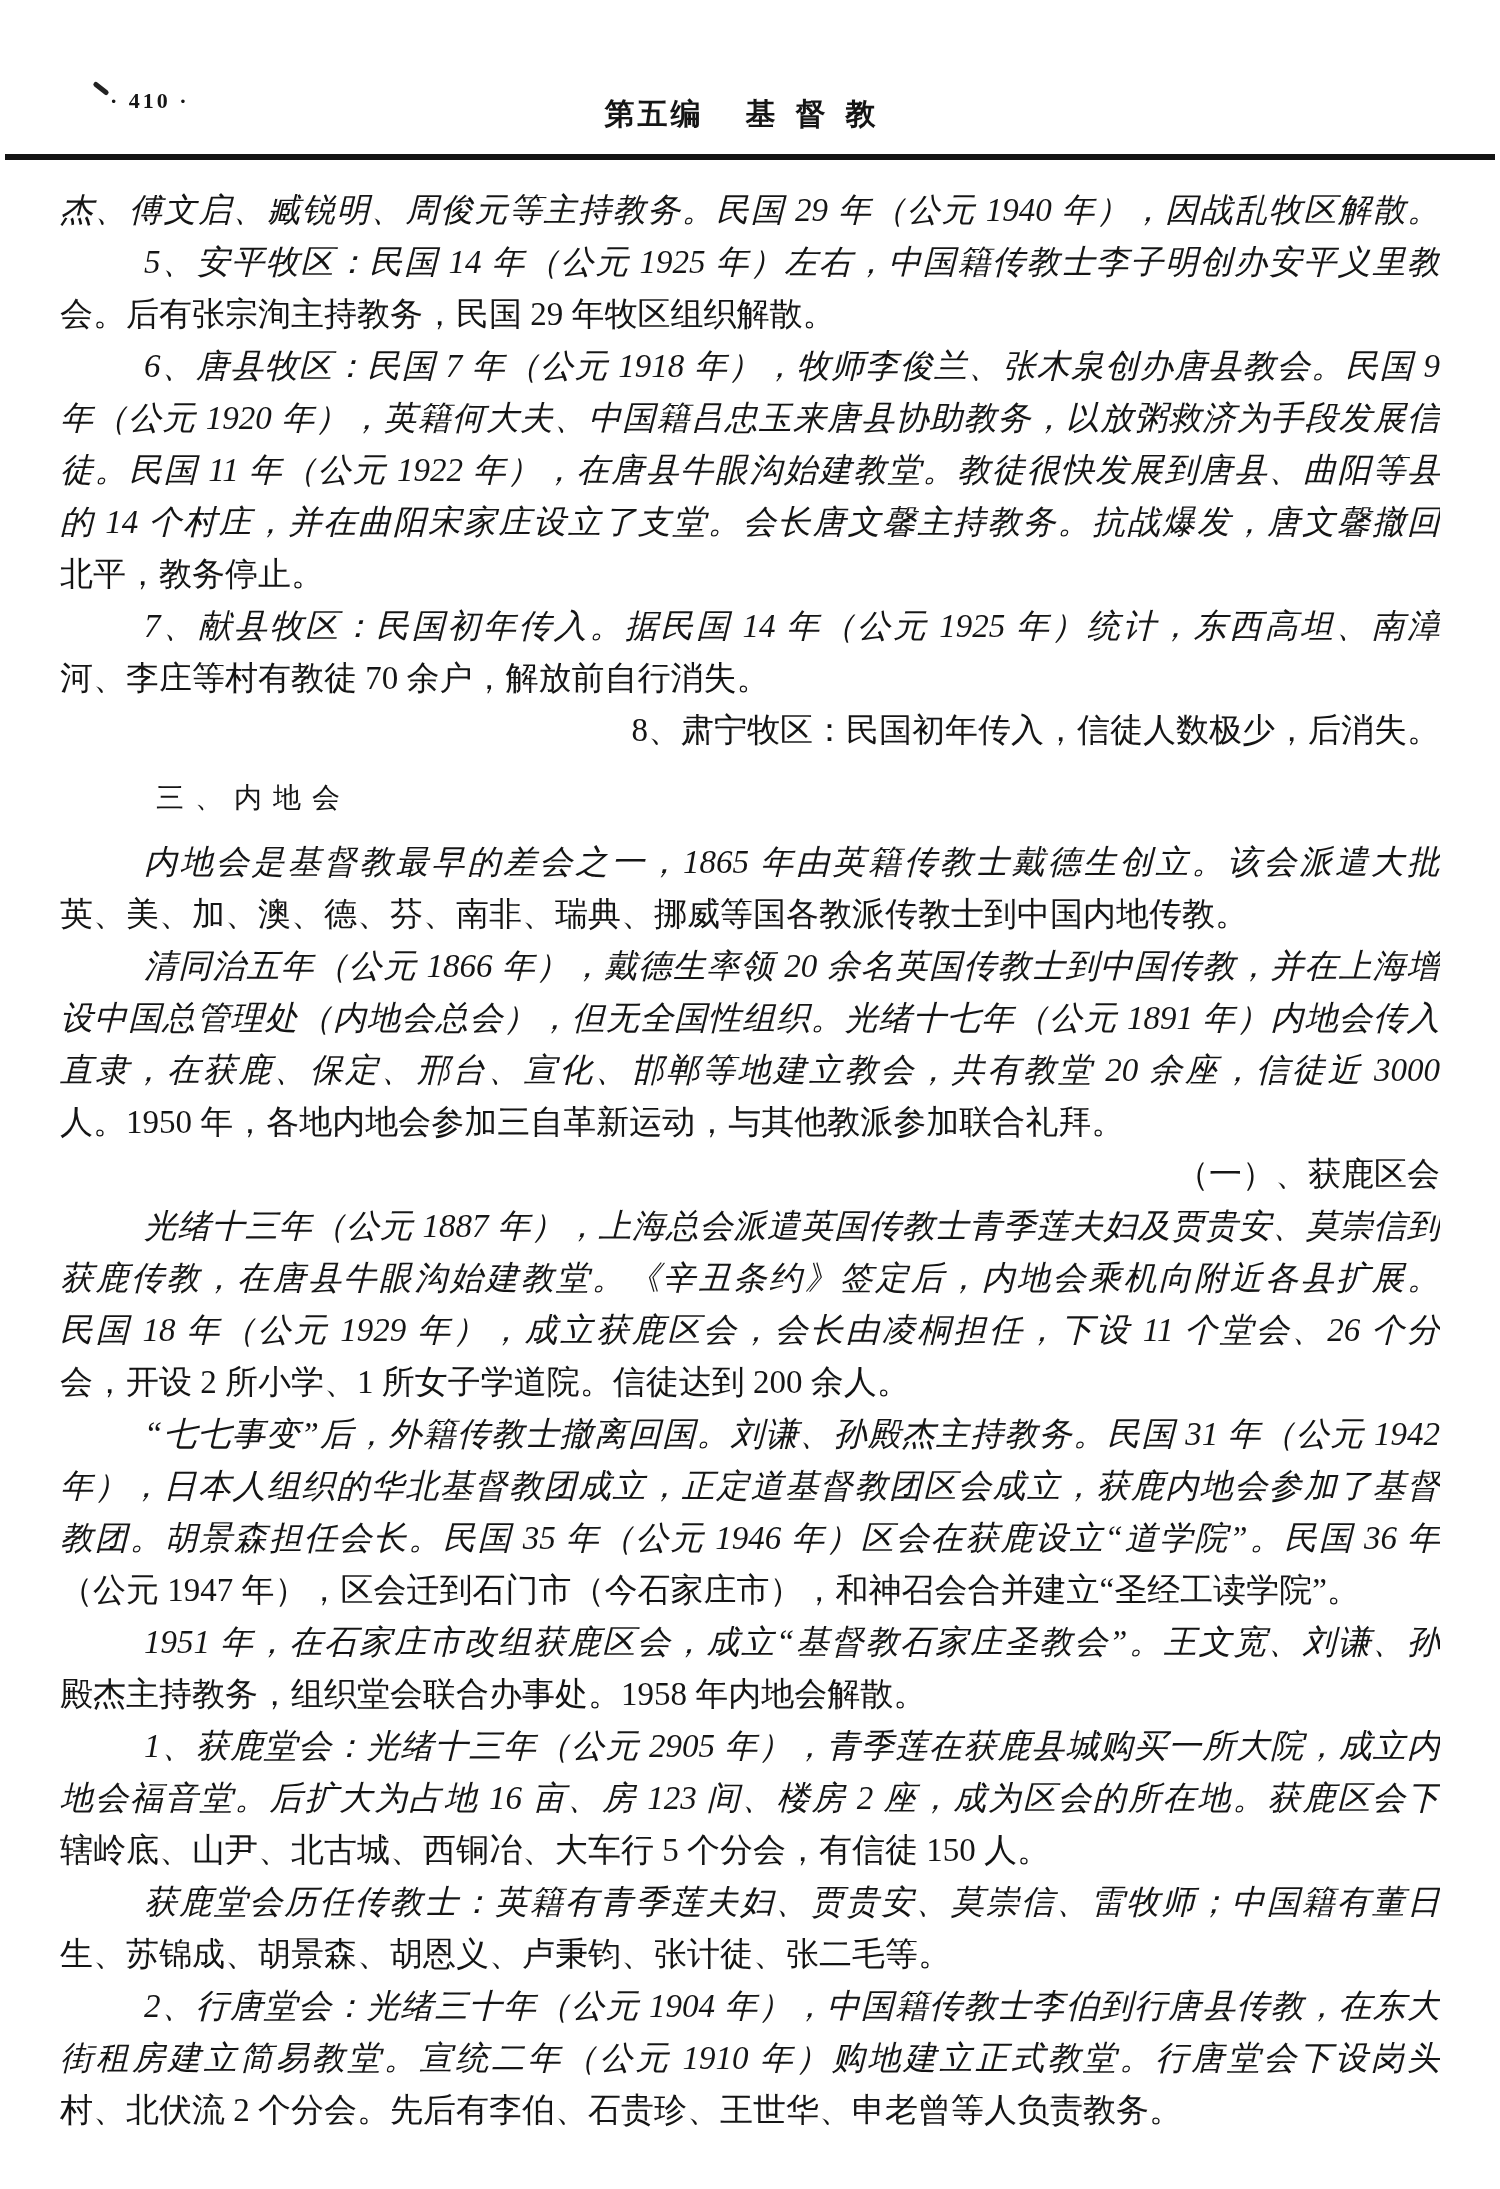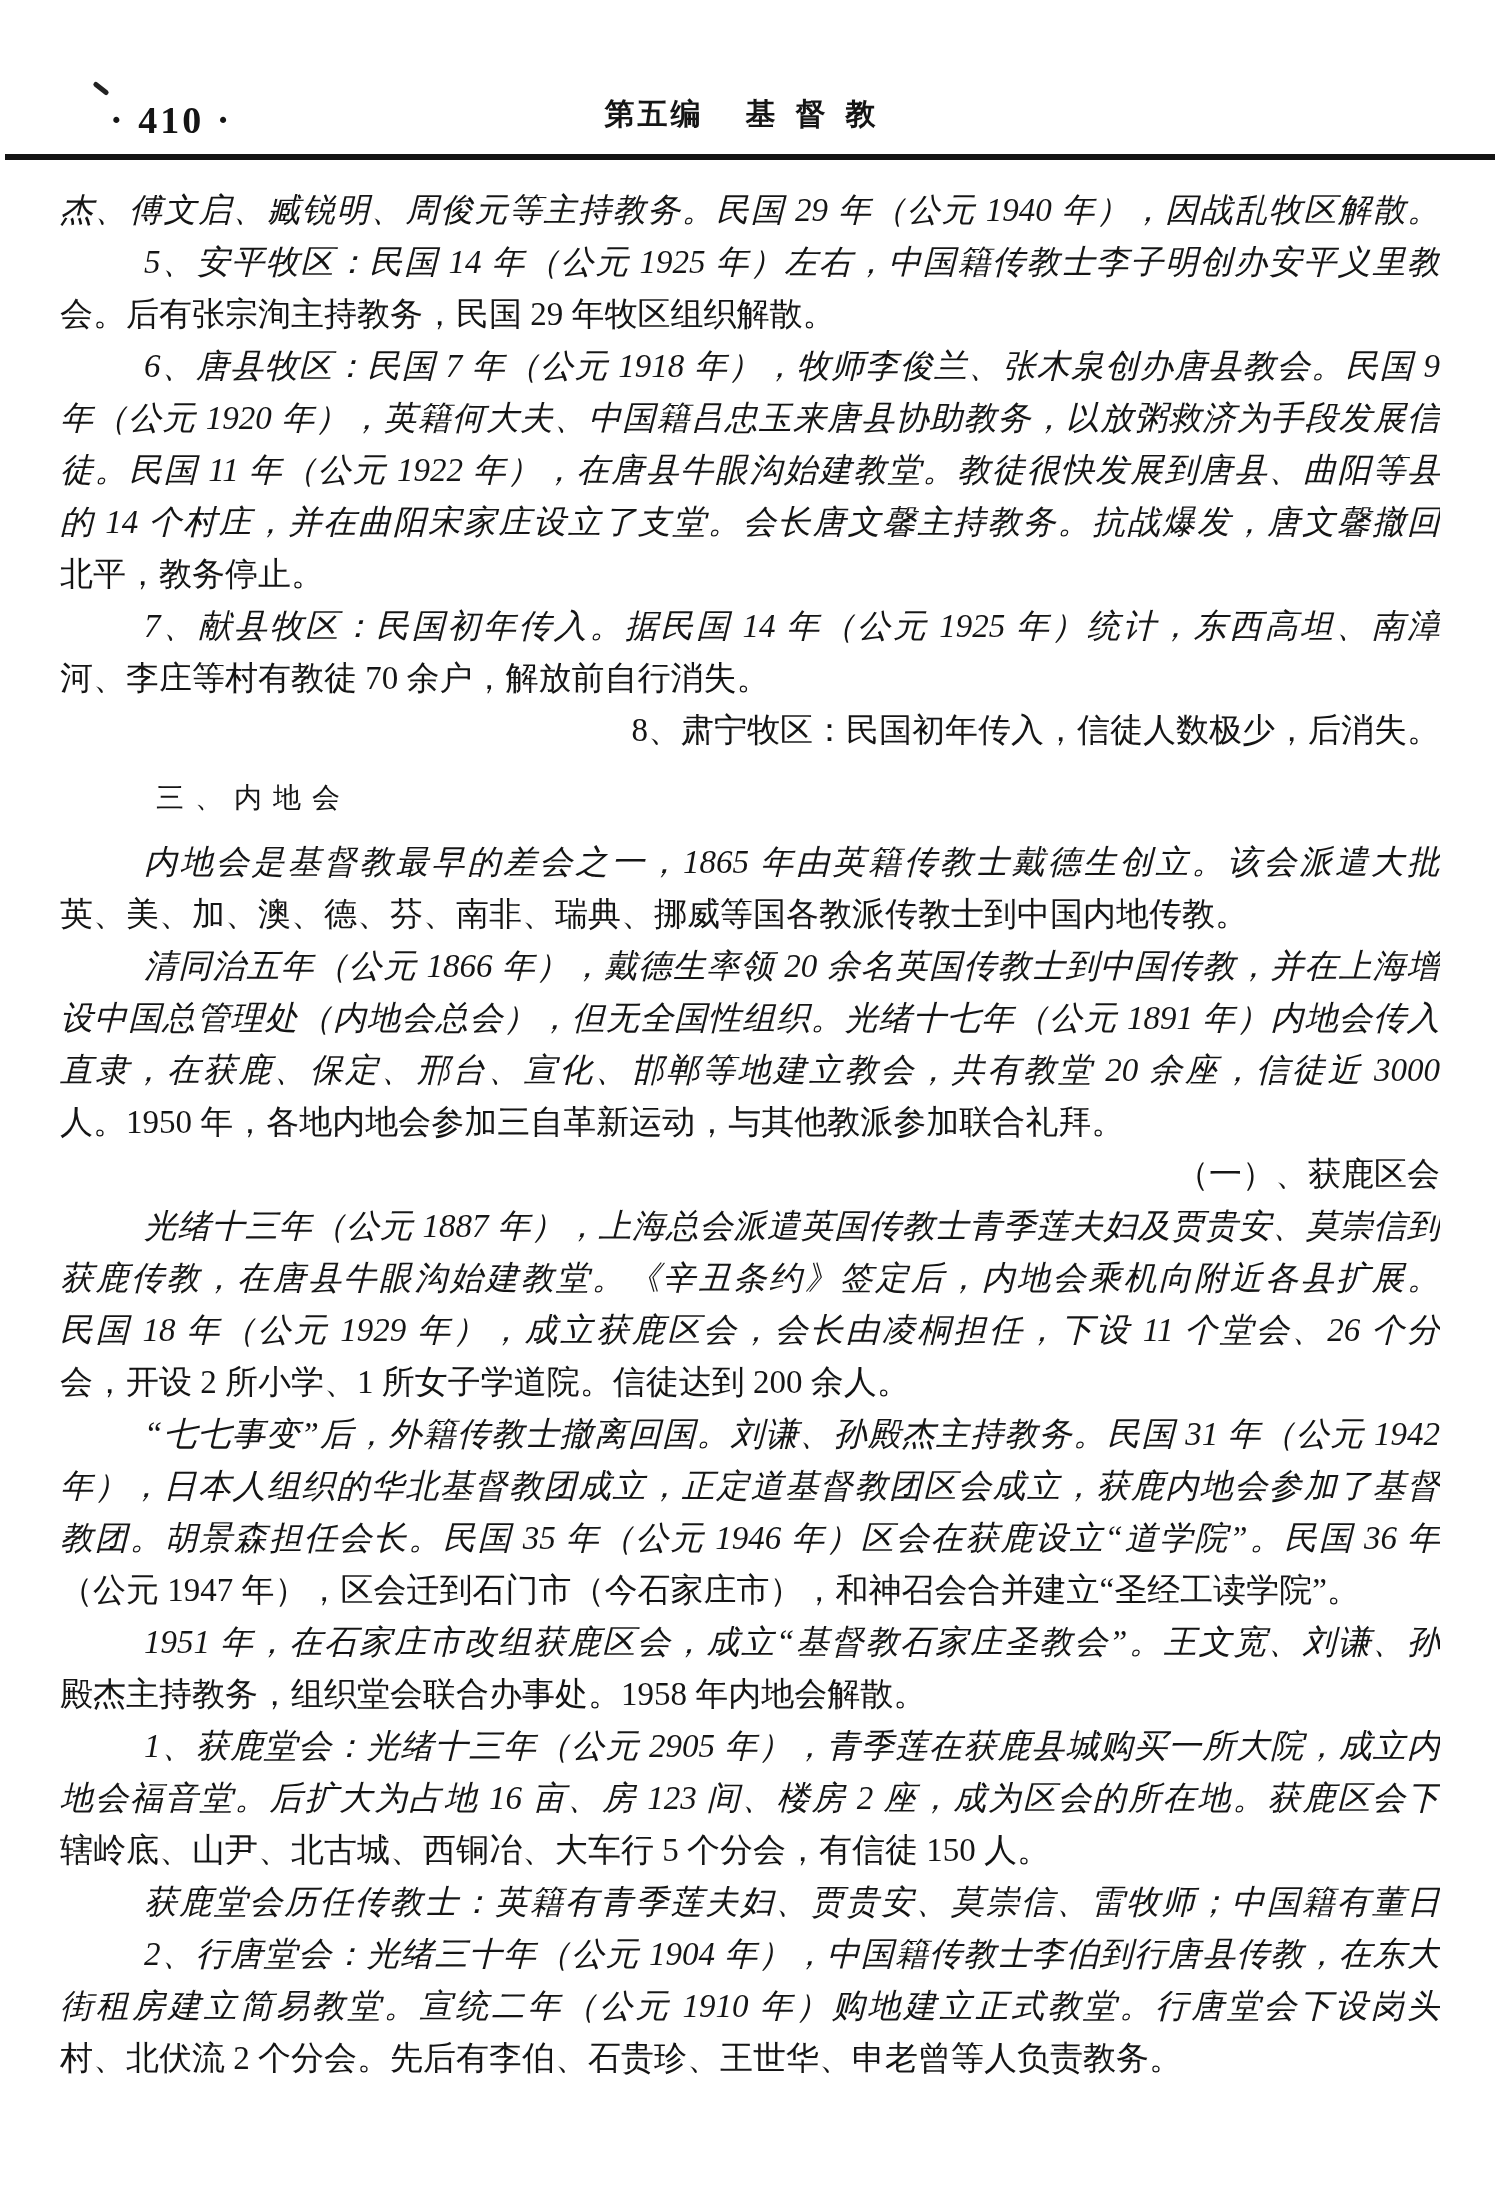--- a/index.html
+++ b/index.html
@@ -13,22 +13,22 @@
     overflow:hidden;
   }
   
   .pen-mark{
     position:absolute;left:92px;top:86px;
     width:18px;height:5px;background:#222;
     border-radius:3px;transform:rotate(38deg);
   }
   .hdr{position:relative;height:154px;}
   .pagenum{
-    position:absolute;left:110px;top:98px;
-    font-size:38px;font-weight:bold;letter-spacing:3px;
+    position:absolute;left:110px;top:88px;
+    font-size:22px;font-weight:bold;letter-spacing:3px;
     white-space:nowrap;
   }
   .running-title{
     position:absolute;top:94px;left:0;width:100%;
     text-align:center;font-size:30px;font-weight:bold;
     white-space:nowrap;
   }
   .running-title .sec{letter-spacing:3px;margin-right:42px;}
   .running-title .tit{letter-spacing:20px;}
   .rule{height:6px;background:#141414;margin:0 5px;}
@@ -102,18 +102,19 @@
     <div class="line j ind">“七七事变”后，外籍传教士撤离回国。刘谦、孙殿杰主持教务。民国 31 年（公元 1942</div>
     <div class="line j">年），日本人组织的华北基督教团成立，正定道基督教团区会成立，获鹿内地会参加了基督</div>
     <div class="line j">教团。胡景森担任会长。民国 35 年（公元 1946 年）区会在获鹿设立“道学院”。民国 36 年</div>
     <div class="line">（公元 1947 年），区会迁到石门市（今石家庄市），和神召会合并建立“圣经工读学院”。</div>
     <div class="line j ind">1951 年，在石家庄市改组获鹿区会，成立“基督教石家庄圣教会”。王文宽、刘谦、孙</div>
     <div class="line">殿杰主持教务，组织堂会联合办事处。1958 年内地会解散。</div>
     <div class="line j ind">1、获鹿堂会：光绪十三年（公元 2905 年），青季莲在获鹿县城购买一所大院，成立内</div>
     <div class="line j">地会福音堂。后扩大为占地 16 亩、房 123 间、楼房 2 座，成为区会的所在地。获鹿区会下</div>
     <div class="line">辖岭底、山尹、北古城、西铜冶、大车行 5 个分会，有信徒 150 人。</div>
     <div class="line j ind">获鹿堂会历任传教士：英籍有青季莲夫妇、贾贵安、莫崇信、雷牧师；中国籍有董日</div>
+    <div class="line">生、苏锦成、胡景森、胡恩义、卢秉钧、张计徒、张二毛等。</div>
     <div class="line j ind">2、行唐堂会：光绪三十年（公元 1904 年），中国籍传教士李伯到行唐县传教，在东大</div>
     <div class="line j">街租房建立简易教堂。宣统二年（公元 1910 年）购地建立正式教堂。行唐堂会下设岗头</div>
     <div class="line">村、北伏流 2 个分会。先后有李伯、石贵珍、王世华、申老曾等人负责教务。</div>
   </div>
 
 </div>
 
 </body></html>

